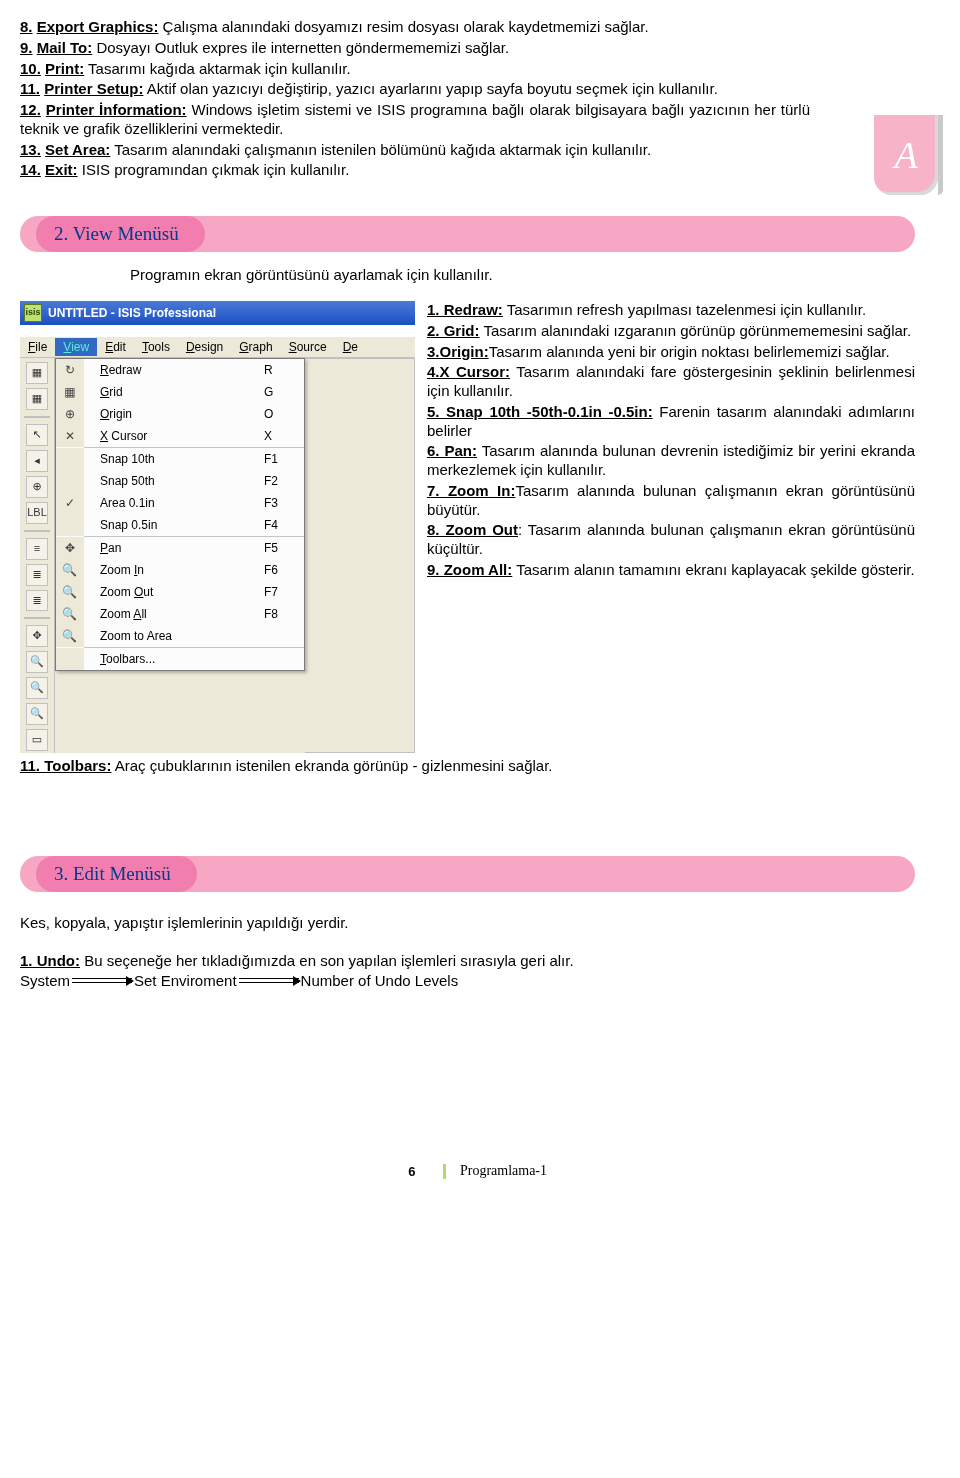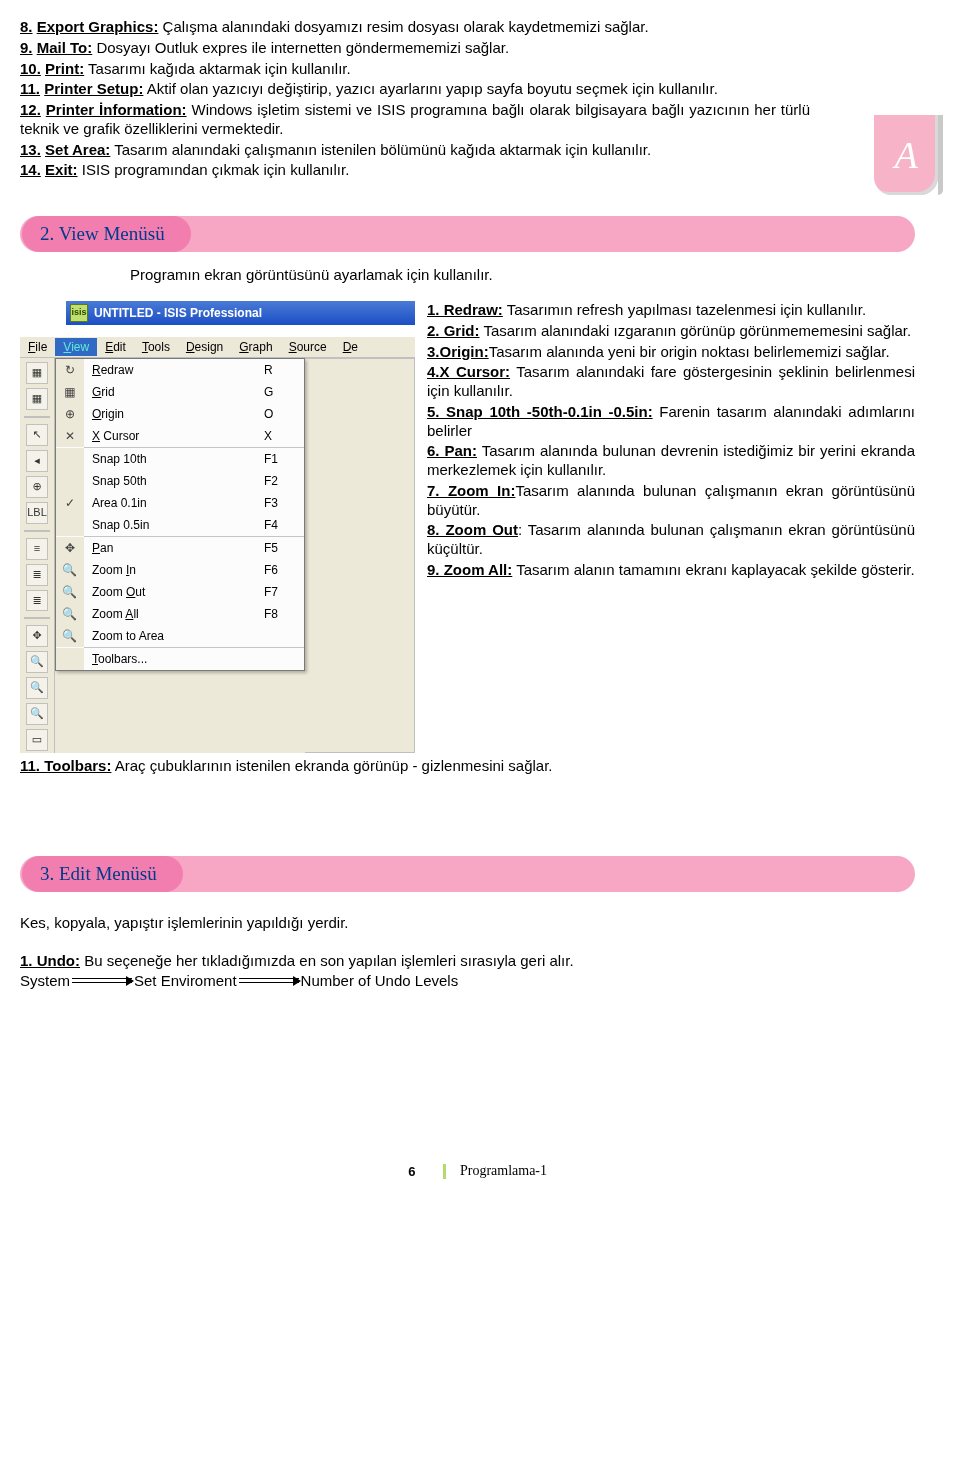--- a/index.html
+++ b/index.html
@@ -53,21 +53,21 @@
   .pink-header {
     margin-top: 36px;
     width: 895px;
     height: 36px;
     background: #f7a6c3;
     border-radius: 18px;
     position: relative;
   }
   .pink-header .label {
     position: absolute;
-    left: 2px;
+    left: 16px;
     top: 0;
     height: 36px;
     padding: 0 26px 0 18px;
     background: #f27eb0;
     border-radius: 18px 18px 18px 18px;
     color: #003a8c;
     font-family: "Comic Sans MS", cursive;
     font-size: 19px;
     line-height: 36px;
     font-weight: normal;
@@ -90,21 +90,20 @@
   }
   .titlebar {
     height: 24px;
     background: linear-gradient(#4a7bd6, #1b4ec4);
     color: #fff;
     display: flex;
     align-items: center;
     padding-left: 4px;
     font-weight: bold;
     font-size: 12px;
-    margin-left: 46px;
   }
   .titlebar .isis-logo {
     width: 16px;
     height: 16px;
     background: #c0e070;
     border: 1px solid #5a7a20;
     margin-right: 6px;
     font-size: 9px;
     color: #2a4a00;
     line-height: 15px;
@@ -172,21 +171,21 @@
     width: 28px;
     height: 100%;
     background: #ece9d8;
     text-align: center;
     font-size: 12px;
     line-height: 22px;
     color: #444;
   }
   .dd-row .label-col {
     flex: 1;
-    padding-left: 8px;
+    padding-left: 16px;
     font-size: 12px;
   }
   .dd-row .key-col {
     width: 40px;
     font-size: 12px;
   }
   .dd-sep {
     height: 1px;
     margin-left: 28px;
     background: #c5c5c5;

